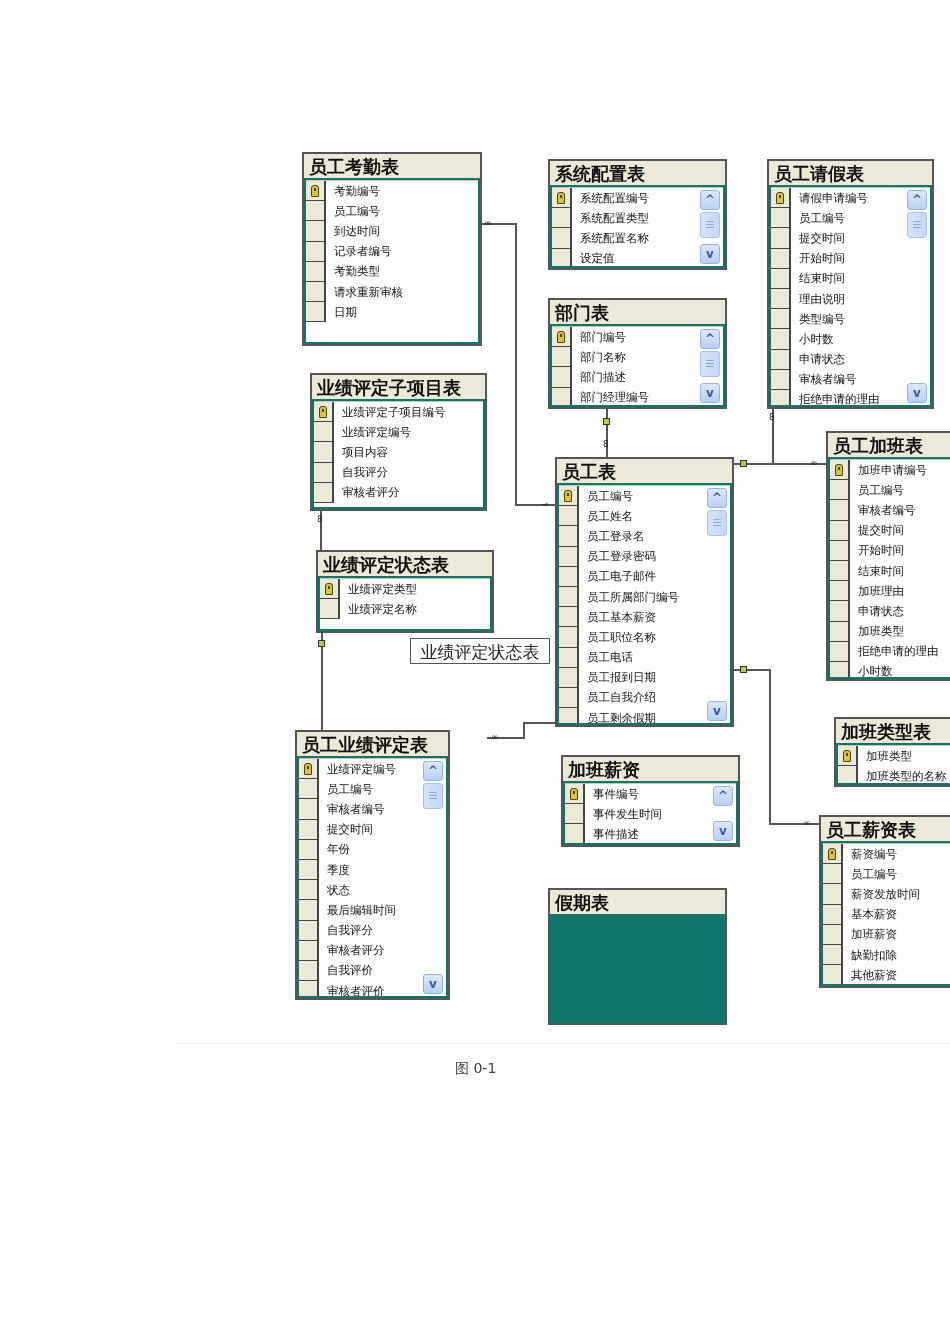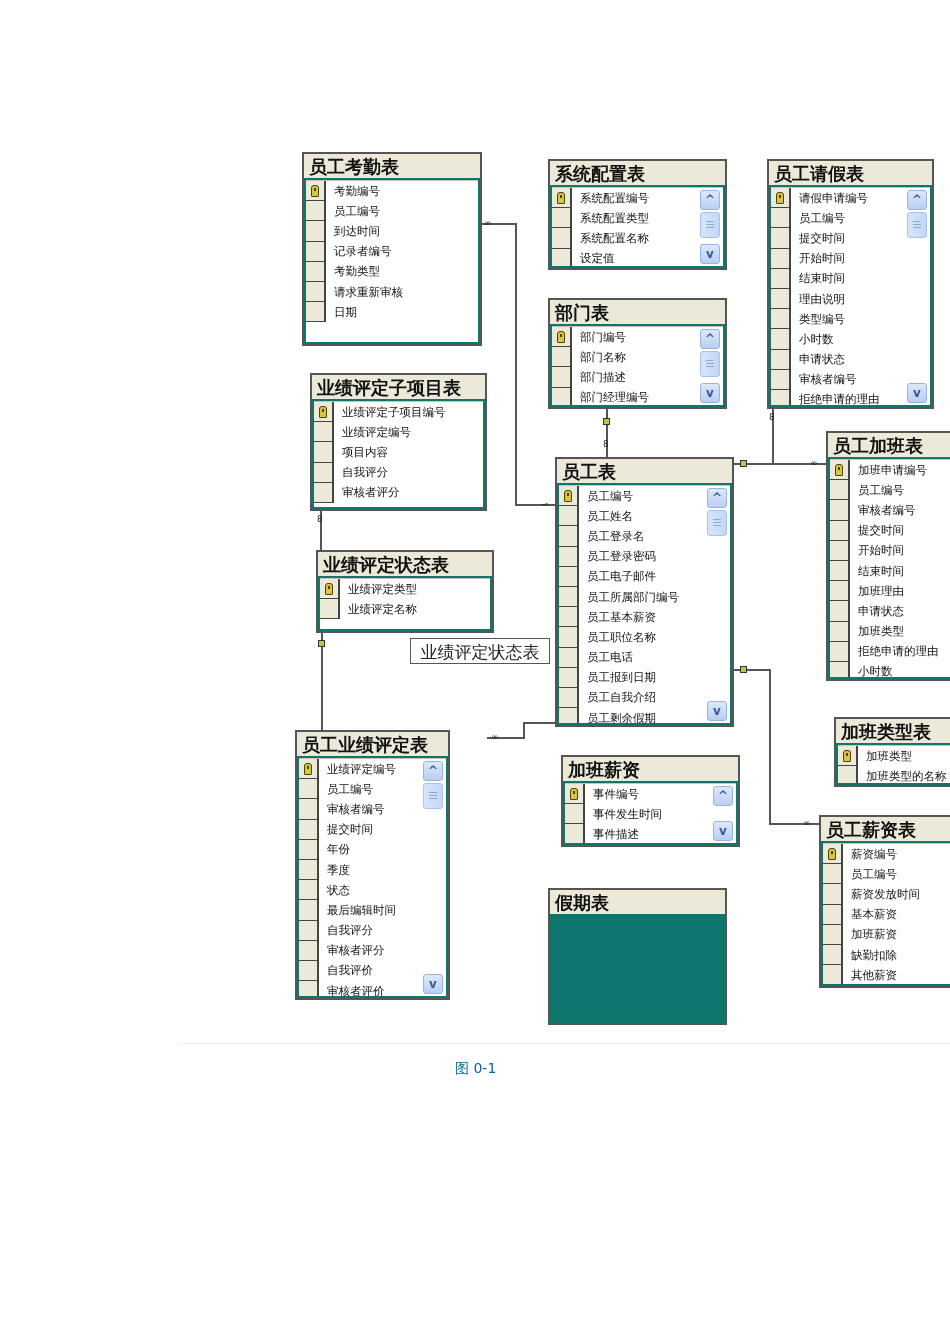--- a/index.html
+++ b/index.html
@@ -20,21 +20,21 @@
           color:#3b5a9a; font-size:12px; font-weight:bold; display:flex; align-items:center; justify-content:center; }
   .sthumb { position:absolute; left:0; width:20px; height:26px; background:linear-gradient(90deg,#d8e5fb,#c4d7f7); border:1px solid #a8c0ec; border-radius:3px; box-sizing:border-box; }
   .sthumb::after { content:""; position:absolute; left:5px; right:5px; top:8px; height:8px;
                    background:repeating-linear-gradient(#8ea9d8 0 1px, transparent 1px 3px); }
   .line { position:absolute; background:#555; }
   .conn { position:absolute; font-size:9px; color:#222; line-height:9px; }
   .pk { position:absolute; width:7px; height:7px; background:#b8c84a; border:1px solid #333; box-sizing:border-box; }
   .label-box { position:absolute; left:410px; top:638px; width:140px; height:26px; border:1px solid #555; background:#fff;
                font-size:17px; line-height:26px; text-align:center; color:#222; box-sizing:border-box; }
   .hr { position:absolute; left:178px; top:1043px; width:772px; height:1px; background:#eee; }
-  .caption { position:absolute; left:455px; top:1060px; font-size:14px; color:#0369a1; font-family:"DejaVu Sans", sans-serif; }
+  .caption { position:absolute; left:455px; top:1060px; font-size:14px; color:#404040; font-family:"DejaVu Sans", sans-serif; }
 </style>
 </head>
 <body>
 
 <div class="line" style="left:482px;top:223px;width:34px;height:2px;"></div>
 <div class="line" style="left:515px;top:223px;width:2px;height:283px;"></div>
 <div class="line" style="left:515px;top:504px;width:42px;height:2px;"></div>
 <div class="conn" style="left:484px;top:219px;">∞</div>
 <div class="conn" style="left:541px;top:500px;">⊸</div>
 

